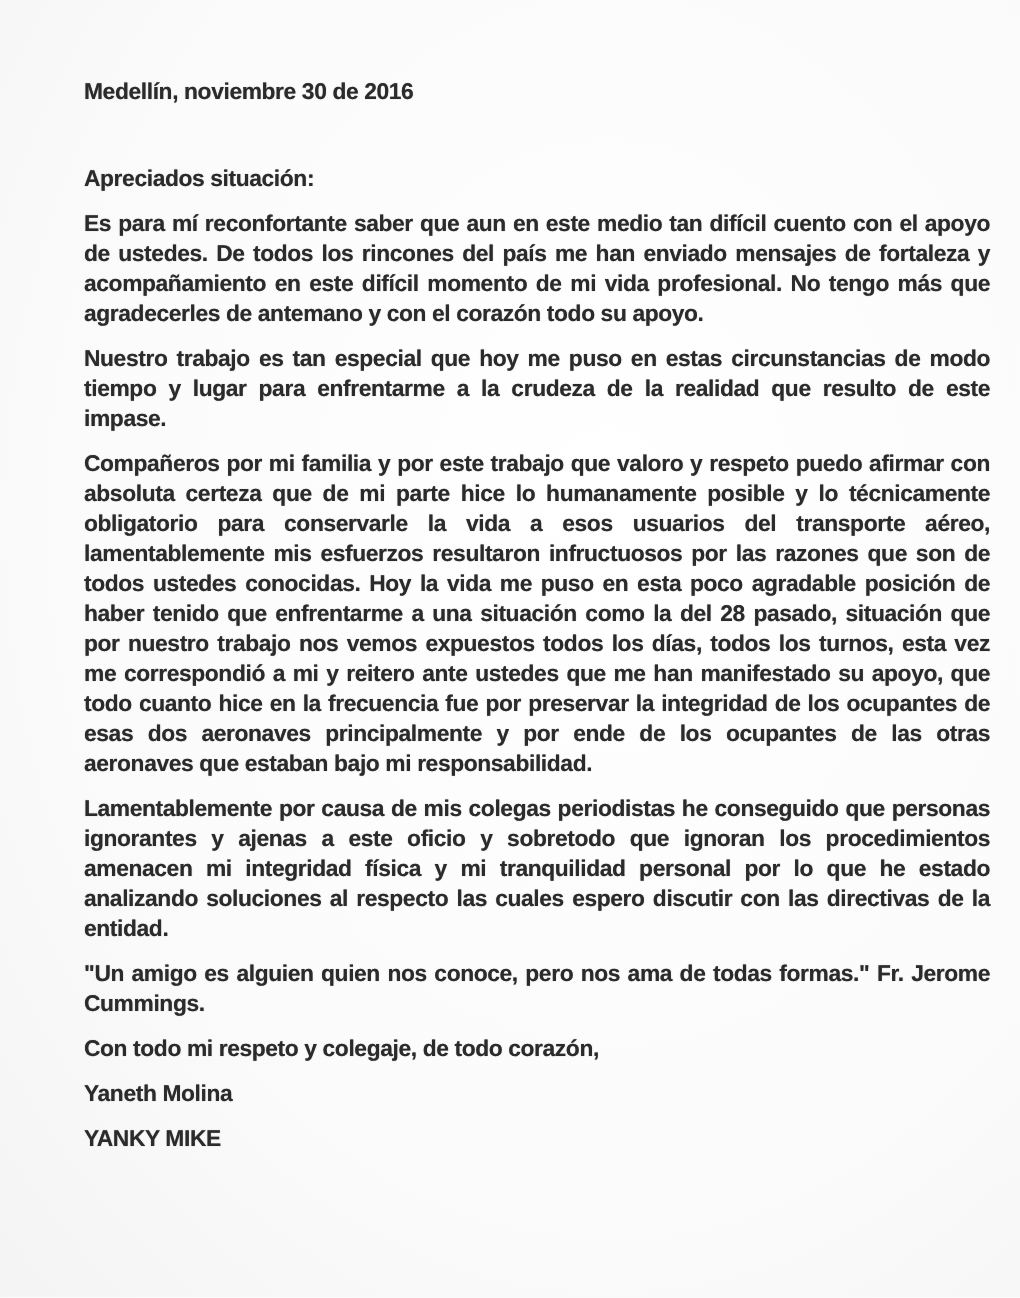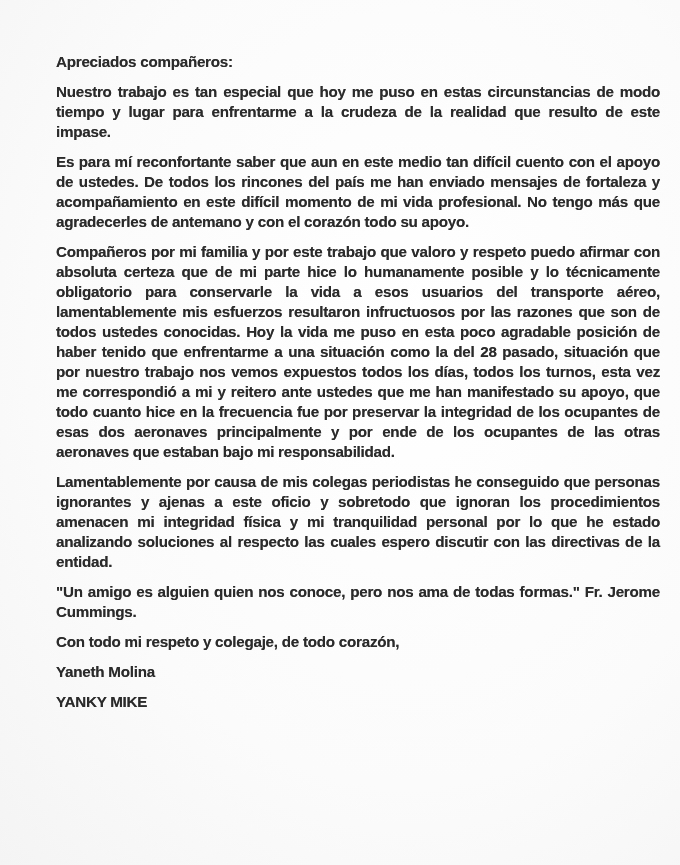--- a/index.html
+++ b/index.html
@@ -42,23 +42,24 @@
     .quote { margin-bottom: 10px !important; }
     .closing { margin-bottom: 10px !important; text-align: center; }
     .name { margin-bottom: 10px !important; text-align: center; }
     .callsign { text-align: right; }
   </style>
 </head>
 <body>
 
 <div class="page">
   <div class="letter">
-    <p class="salutation">Apreciados compañeros:</p>
+    <p class="date">Medellín, noviembre 30 de 2016</p>
+    <p class="salutation">Apreciados situación:</p>
+    <p class="para">Es para mí reconfortante saber que aun en este medio tan difícil cuento con el apoyo de ustedes. De todos los rincones del país me han enviado mensajes de fortaleza y acompañamiento en este difícil momento de mi vida profesional. No tengo más que agradecerles de antemano y con el corazón todo su apoyo.</p>
     <p class="para">Nuestro trabajo es tan especial que hoy me puso en estas circunstancias de modo tiempo y lugar para enfrentarme a la crudeza de la realidad que resulto de este impase.</p>
-    <p class="para">Es para mí reconfortante saber que aun en este medio tan difícil cuento con el apoyo de ustedes. De todos los rincones del país me han enviado mensajes de fortaleza y acompañamiento en este difícil momento de mi vida profesional. No tengo más que agradecerles de antemano y con el corazón todo su apoyo.</p>
     <p class="para">Compañeros por mi familia y por este trabajo que valoro y respeto puedo afirmar con absoluta certeza que de mi parte hice lo humanamente posible y lo técnicamente obligatorio para conservarle la vida a esos usuarios del transporte aéreo, lamentablemente mis esfuerzos resultaron infructuosos por las razones que son de todos ustedes conocidas. Hoy la vida me puso en esta poco agradable posición de haber tenido que enfrentarme a una situación como la del 28  pasado, situación que por nuestro trabajo nos vemos expuestos todos los días, todos los turnos, esta vez me correspondió a mi y reitero ante ustedes que me han manifestado su apoyo, que todo cuanto hice en la frecuencia fue por preservar la integridad de los ocupantes de esas dos aeronaves principalmente y por ende de los ocupantes de las otras aeronaves que estaban bajo mi responsabilidad.</p>
     <p class="para">Lamentablemente por causa de mis colegas periodistas he conseguido que personas ignorantes y ajenas a este oficio y sobretodo que ignoran los procedimientos amenacen mi integridad física y mi tranquilidad personal por lo que he estado analizando soluciones al respecto las cuales espero discutir con las directivas de la entidad.</p>
     <p class="quote">"Un amigo es alguien quien nos conoce, pero nos ama de todas formas."  Fr. Jerome Cummings.</p>
     <p class="closing">Con todo mi respeto y colegaje, de todo corazón,</p>
     <p class="name">Yaneth Molina</p>
     <p class="callsign">YANKY MIKE</p>
   </div>
 </div>
 
 </body></html>

